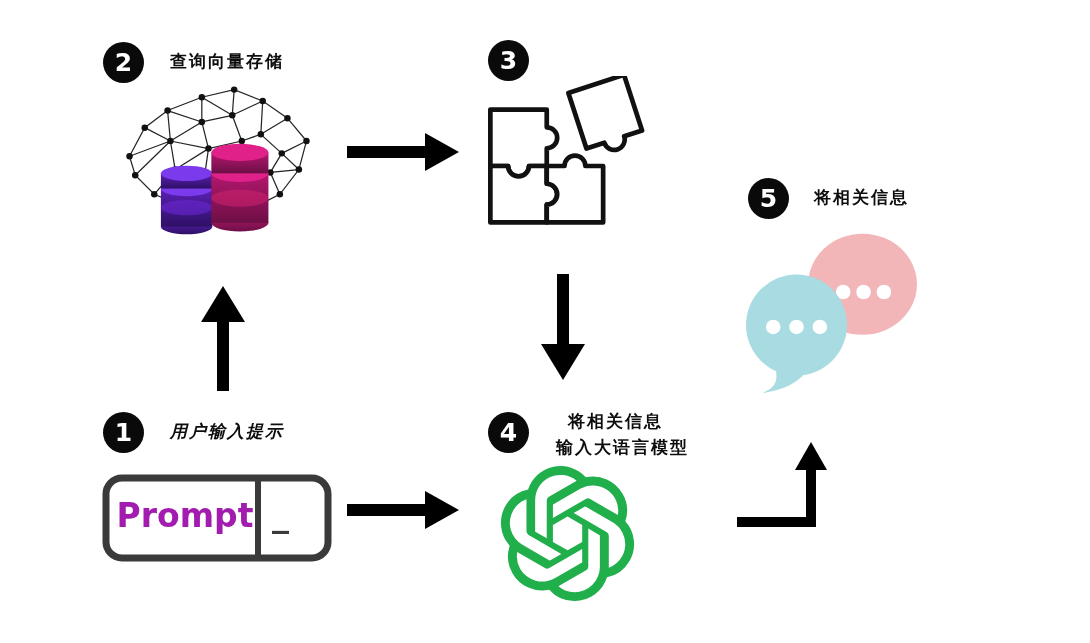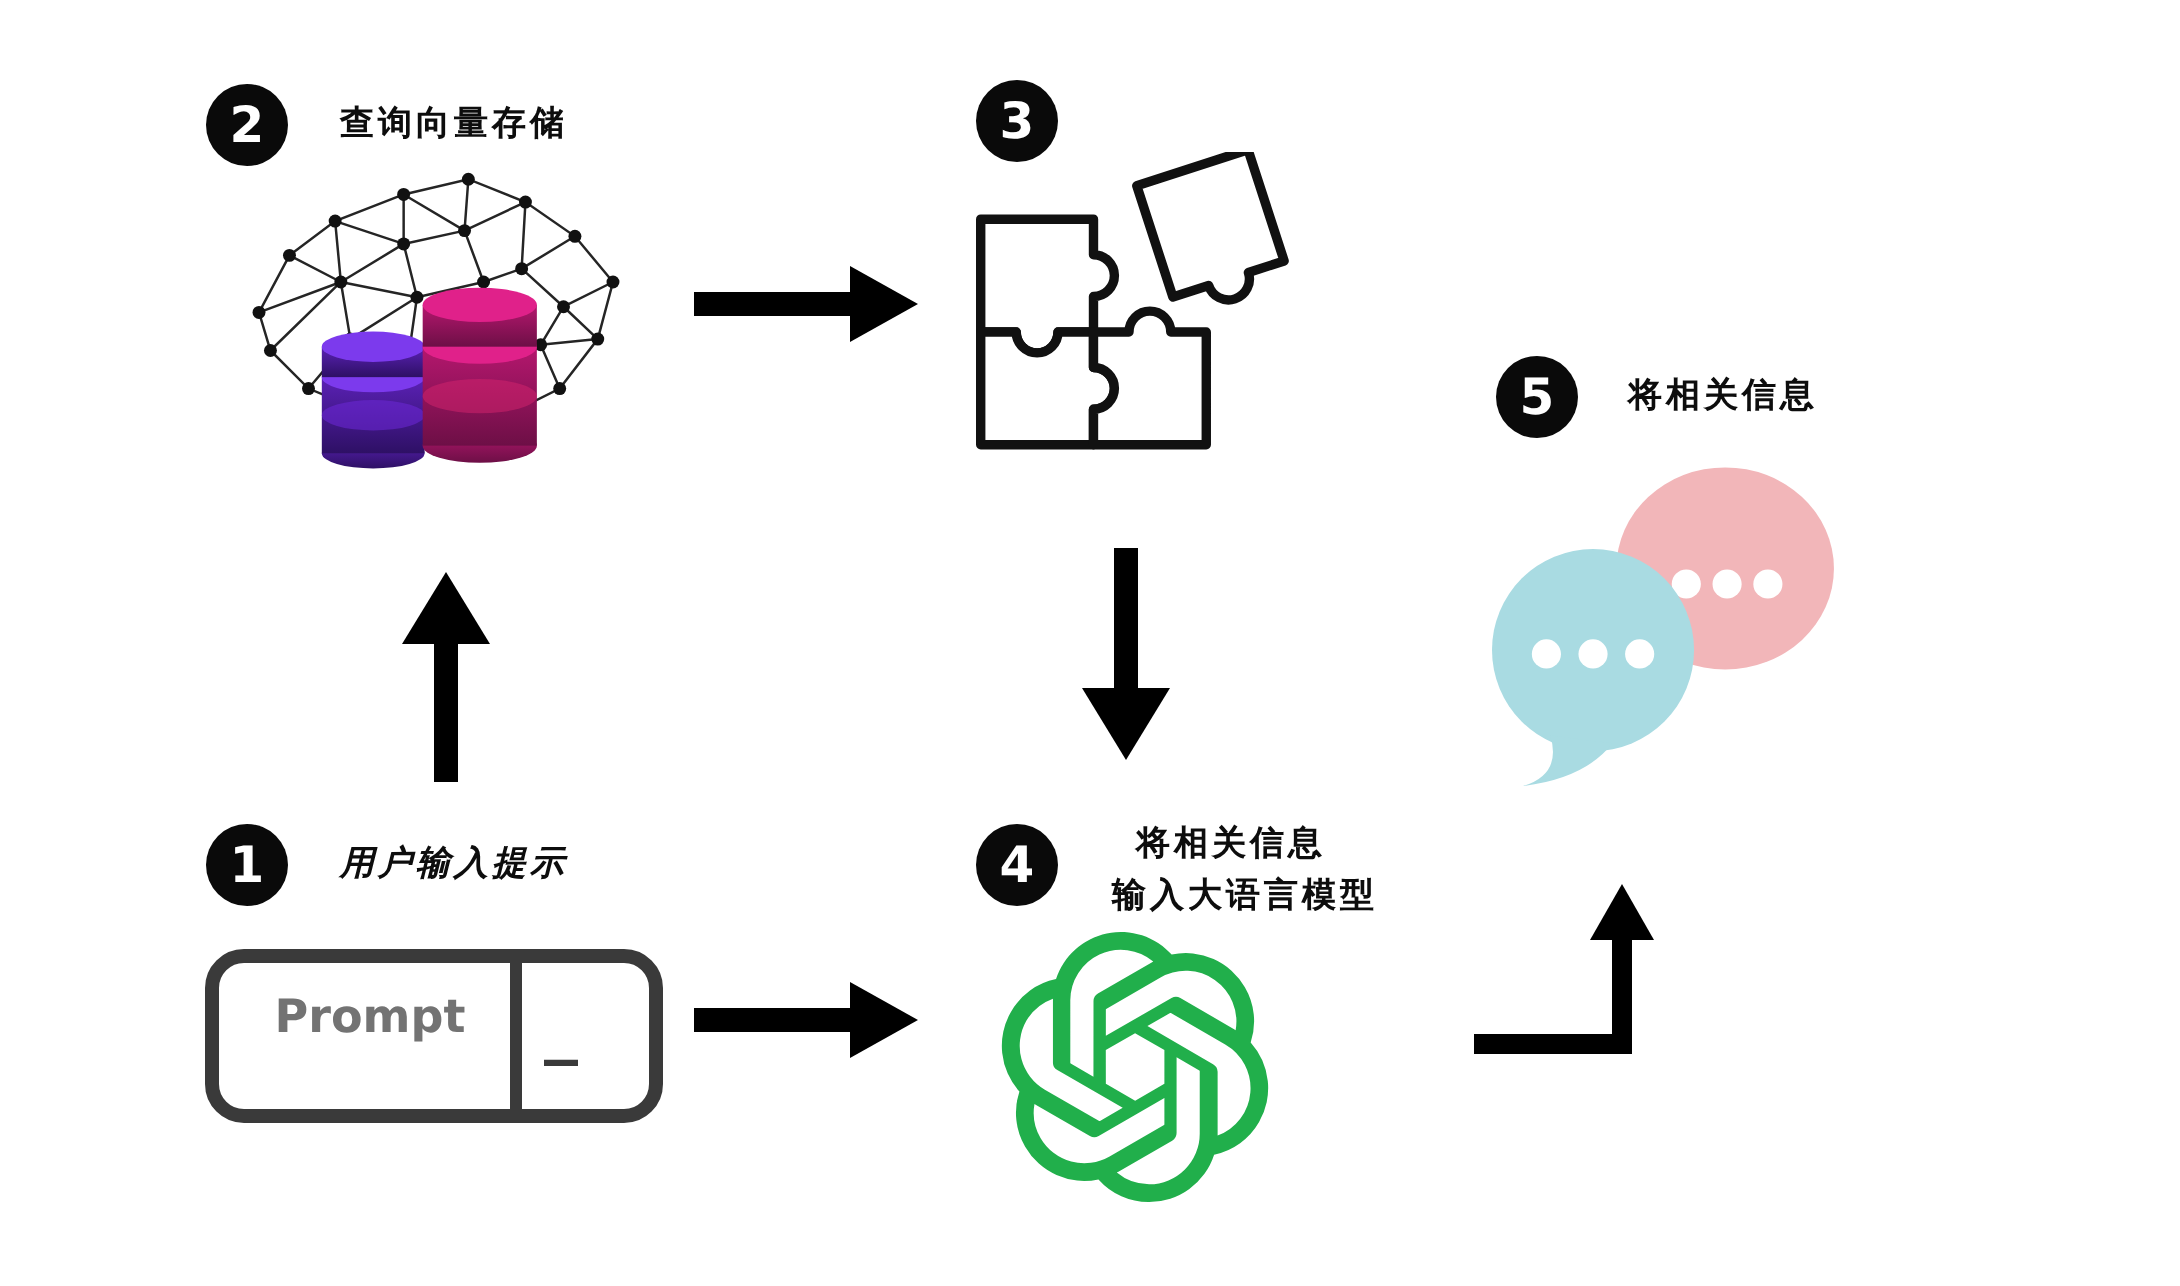--- a/index.html
+++ b/index.html
@@ -18,21 +18,21 @@
     font-weight:700;font-size:25px;line-height:1;
   }
   .step-label{
     position:absolute;
     font-weight:700;font-size:17px;color:#0d0d0d;
     letter-spacing:2px;white-space:nowrap;
   }
   .abs{position:absolute;}
   .prompt-text{
     position:absolute;left:14px;top:28px;width:142px;
-    text-align:center;font-weight:700;font-size:23px;color:#737373;
+    text-align:center;font-weight:700;font-size:33px;color:#a21caf;
   }
   .prompt-cursor{
     position:absolute;left:172px;top:26px;
     font-weight:700;font-size:34px;color:#3a3a3a;
   }
 </style>
 </head>
 <body>
 
 <div class="canvas">

